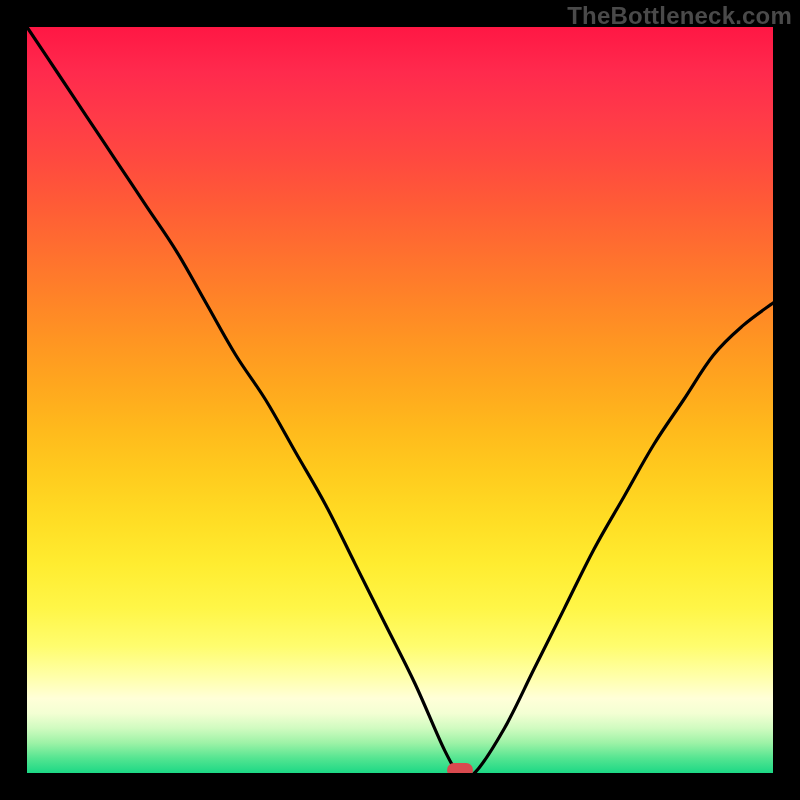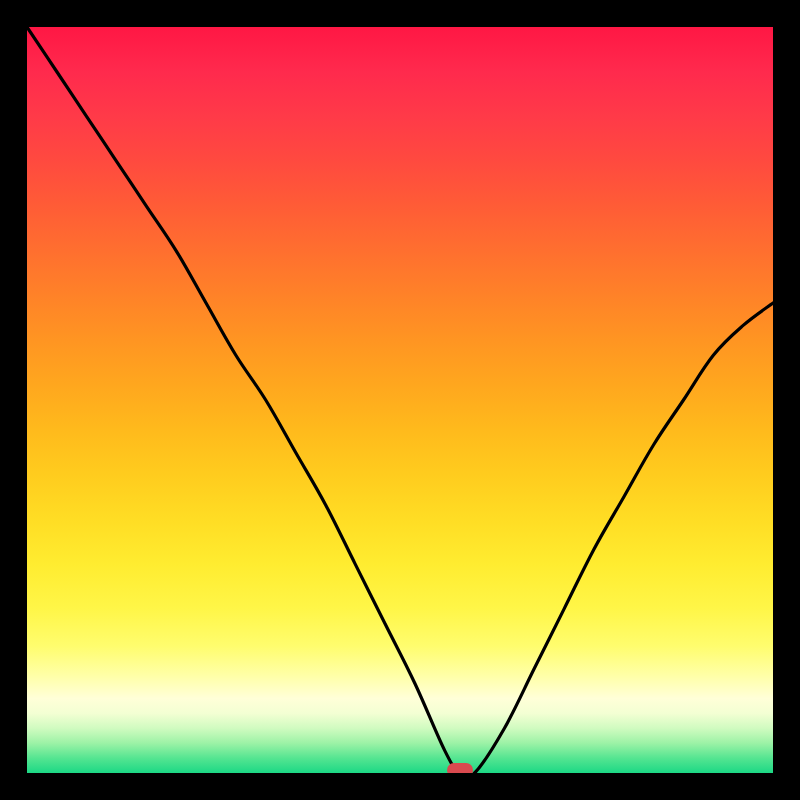--- a/index.html
+++ b/index.html
@@ -75,20 +75,21 @@
     width: 26px;
     height: 14px;
     background: #d94a4f;
     border-radius: 7px;
   }
 </style>
 </head>
 <body>
 
 <div class="frame">
+  <div class="watermark">TheBottleneck.com</div>
 
   <div class="plot">
     <div class="gradient"></div>
 
     <svg class="curve" viewBox="0 0 746 746" preserveAspectRatio="none">
       <path id="curve-path" fill="none" stroke="#000" stroke-width="3.2" stroke-linecap="round" stroke-linejoin="round" d="M 0 0 C 5.3712 8.056799999999997 19.0976 28.646399999999996 29.84 44.75999999999999 C 40.5824 60.87359999999998 48.9376 73.40639999999996 59.68 89.51999999999998 C 70.4224 105.6336 78.77759999999999 118.1664000000001 89.52 134.2800000000001 C 100.2624 150.39360000000008 108.6176 162.92639999999997 119.36 179.03999999999996 C 130.1024 195.15359999999995 138.4576 206.34360000000007 149.20000000000002 223.80000000000007 C 159.94240000000002 241.25640000000007 168.2976 257.2208 179.04 276.02 C 189.7824 294.81919999999997 198.13760000000002 310.7836 208.88000000000002 328.23999999999995 C 219.62240000000003 345.6963999999999 227.9776 355.54359999999997 238.72 373 C 249.4624 390.45640000000003 257.81759999999997 406.42080000000004 268.56 425.22 C 279.30240000000003 444.0192 287.65760000000006 457.298 298.40000000000003 477.44 C 309.1424 497.582 317.49760000000003 515.6352 328.24 537.12 C 338.9824 558.6048 347.3376 575.3152 358.08 596.8 C 368.82239999999996 618.2847999999999 377.1776 633.6524000000001 387.92 656.48 C 398.66240000000005 679.3076 409.70320000000004 707.5064 417.76000000000005 723.62 C 425.81680000000006 739.7336 427.30879999999996 741.9716 432.67999999999995 746 C 438.05119999999994 750.0284 439.54319999999996 754.0568 447.59999999999997 746 C 455.6568 737.9432 466.69759999999997 720.0392 477.44 701.24 C 488.18240000000003 682.4408 496.53760000000005 663.0447999999999 507.28000000000003 641.56 C 518.0224000000001 620.0752 526.3776 603.3648 537.12 581.88 C 547.8624 560.3952 556.2176000000001 542.3420000000001 566.96 522.2 C 577.7024 502.05800000000005 586.0576000000001 488.7792 596.8000000000001 469.98 C 607.5424 451.18080000000003 615.8976 435.2164 626.64 417.76 C 637.3824 400.30359999999996 645.7376 389.1136 656.48 373 C 667.2224 356.8864 675.5776000000001 341.66799999999995 686.32 328.23999999999995 C 697.0624 314.81199999999995 705.4176 307.79960000000005 716.16 298.40000000000003 C 726.9024 289.0004 740.6288 280.0484 746 276.02"></path>
     </svg>
 
     <div id="marker" class="marker" style="left: 419.68px; top: 736px;"></div>
   </div>

